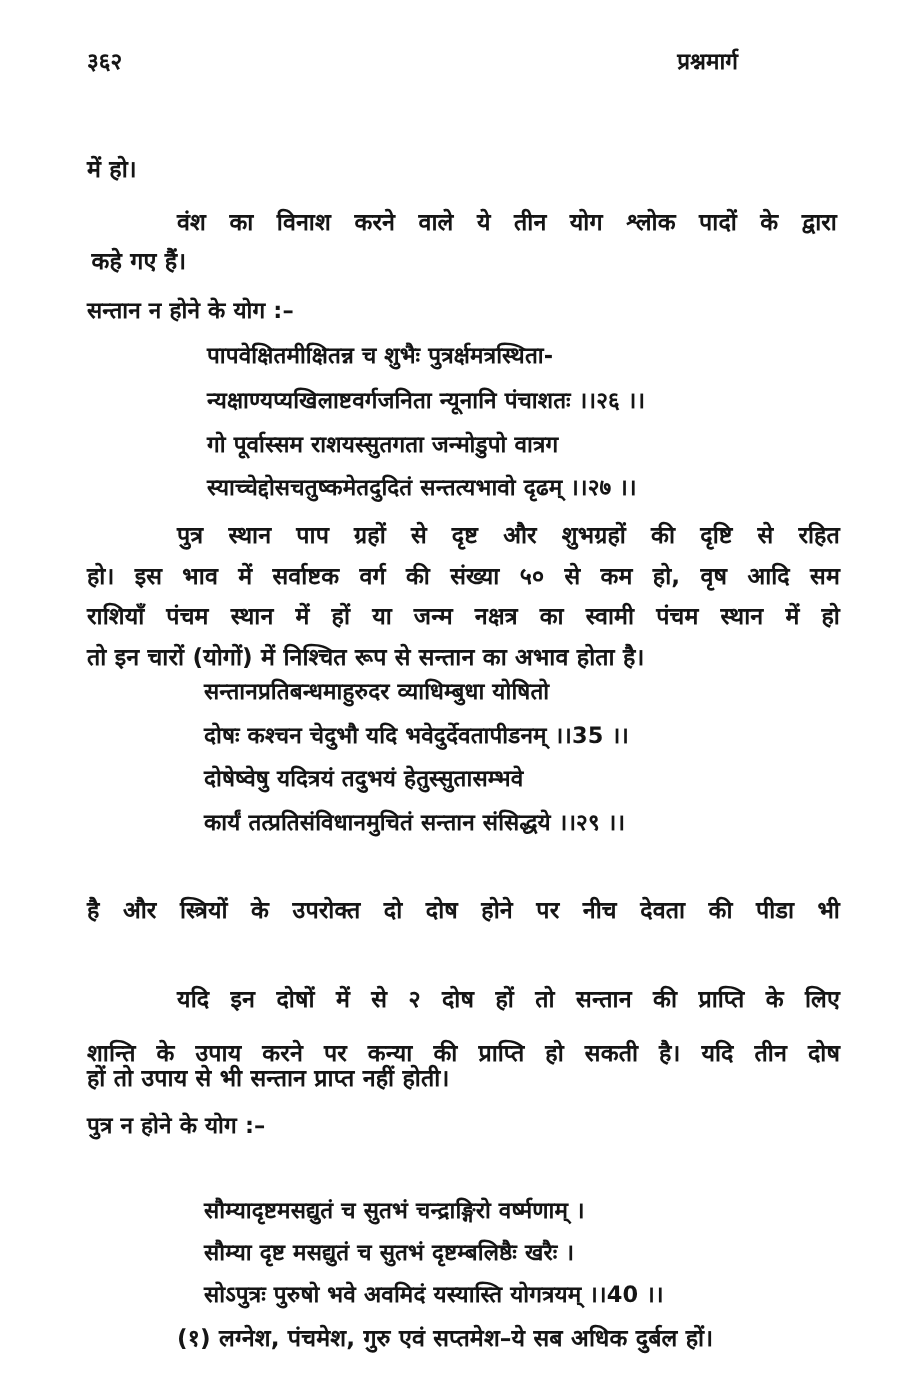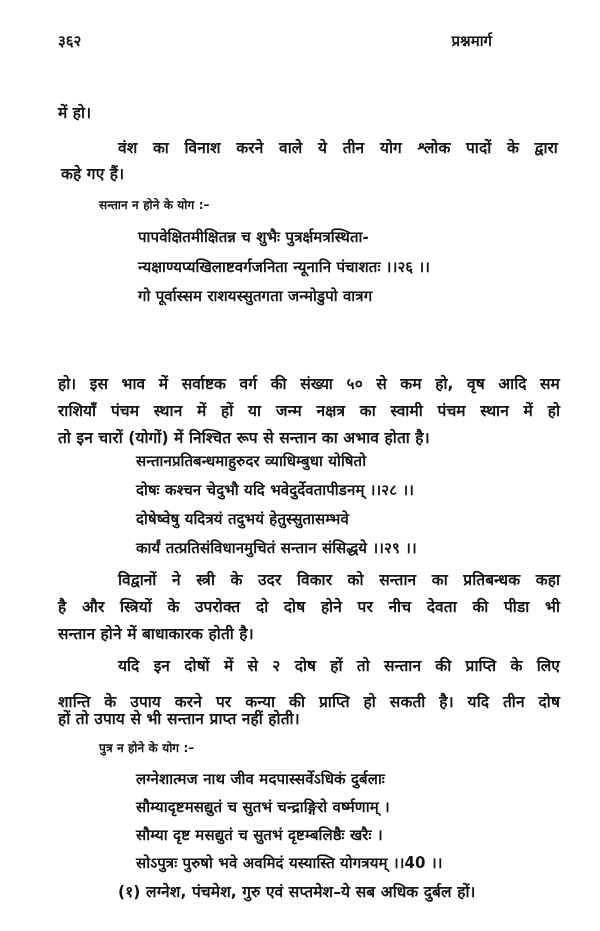--- a/index.html
+++ b/index.html
@@ -4,21 +4,21 @@
 <style>
   html, body { margin: 0; padding: 0; background: #ffffff; }
   body {
     width: 600px; height: 931px; position: relative; overflow: hidden;
     font-family: "DejaVu Sans", sans-serif; color: #151515;
   }
   .page { position: absolute; left: 0; top: 0; width: 528px; height: 931px; }
   .hdr-num { position: absolute; left: 58px; top: 30px; font-size: 15px; font-weight: bold; }
   .hdr-title { position: absolute; right: 36px; top: 30px; font-size: 15px; font-weight: bold; }
   .line { position: absolute; white-space: nowrap; font-size: 15.5px; font-weight: bold; letter-spacing: 0.1px; }
-  .heading { font-size: 12px; margin-left: 41px; }
+  .heading { font-size: 15px; }
   .verse { font-size: 15px; }
   .just { display: block; text-align: justify; text-align-last: justify; }
 </style>
 </head>
 <body>
 
 <div class="page">
 
   <div class="hdr-num">३६२</div>
   <div class="hdr-title">प्रश्नमार्ग</div>
@@ -28,52 +28,51 @@
   <div class="line" style="left:118px; top:136px; width:440px;">
     <span class="just">वंश का विनाश करने वाले ये तीन योग श्लोक पादों के द्वारा</span>
   </div>
   <div class="line" style="left:48px; top:162px;margin-left:13px;">कहे गए हैं।</div>
 
   <div class="line heading" style="left:58px; top:196px;">सन्तान न होने के योग :–</div>
 
   <div class="line verse" style="left:138px; top:226px;">पापवेक्षितमीक्षितन्न च शुभैः पुत्रर्क्षमत्रस्थिता-</div>
   <div class="line verse" style="left:138px; top:256px;">न्यक्षाण्यप्यखिलाष्टवर्गजनिता न्यूनानि पंचाशतः ।।२६ ।।</div>
   <div class="line verse" style="left:138px; top:285px;">गो पूर्वास्सम राशयस्सुतगता जन्मोडुपो वात्रग</div>
+  <div class="line verse" style="left:138px; top:314px;">स्याच्चेद्दोसचतुष्कमेतदुदितं सन्तत्यभावो दृढम् ।।२७ ।।</div>
 
+  <div class="line" style="left:118px; top:345px; width:442px;">
+    <span class="just">पुत्र स्थान पाप ग्रहों से दृष्ट और शुभग्रहों की दृष्टि से रहित</span>
+  </div>
   <div class="line" style="left:58px; top:372px; width:502px;">
     <span class="just">हो। इस भाव में सर्वाष्टक वर्ग की संख्या ५० से कम हो, वृष आदि सम</span>
   </div>
   <div class="line" style="left:58px; top:399px; width:502px;">
     <span class="just">राशियाँ पंचम स्थान में हों या जन्म नक्षत्र का स्वामी पंचम स्थान में हो</span>
   </div>
   <div class="line verse" style="left:136px; top:450px;">सन्तानप्रतिबन्धमाहुरुदर व्याधिम्बुधा योषितो</div>
 
   <div class="line" style="left:58px; top:426px;">तो इन चारों (योगों) में निश्चित रूप से सन्तान का अभाव होता है।</div>
-  <div class="line verse" style="left:136px; top:479px;">दोषः कश्चन चेदुभौ यदि भवेदुर्देवतापीडनम् ।।२८ ।।</div>
+  <div class="line verse" style="left:136px; top:479px;">दोषः कश्चन चेदुभौ यदि भवेदुर्देवतापीडनम् ।।35 ।।</div>
   <div class="line verse" style="left:136px; top:508px;">दोषेष्वेषु यदित्रयं तदुभयं हेतुस्सुतासम्भवे</div>
   <div class="line verse" style="left:136px; top:537px;">कार्यं तत्प्रतिसंविधानमुचितं सन्तान संसिद्धये ।।२९ ।।</div>
 
-  <div class="line" style="left:118px; top:568px; width:442px;">
-    <span class="just">विद्वानों ने स्त्री के उदर विकार को सन्तान का प्रतिबन्धक कहा</span>
-  </div>
   <div class="line" style="left:58px; top:595px; width:502px;">
     <span class="just">है और स्त्रियों के उपरोक्त दो दोष होने पर नीच देवता की पीडा भी</span>
   </div>
-  <div class="line" style="left:58px; top:622px;">सन्तान होने में बाधाकारक होती है।</div>
 
   <div class="line" style="left:118px; top:654px; width:442px;">
     <span class="just">यदि इन दोषों में से २ दोष हों तो सन्तान की प्राप्ति के लिए</span>
   </div>
   <div class="line" style="left:58px; top:680px; width:502px;margin-top:10px;">
     <span class="just">शान्ति के उपाय करने पर कन्या की प्राप्ति हो सकती है। यदि तीन दोष</span>
   </div>
   <div class="line" style="left:58px; top:707px;">हों तो उपाय से भी सन्तान प्राप्त नहीं होती।</div>
 
   <div class="line heading" style="left:58px; top:739px;">पुत्र न होने के योग :–</div>
 
-  <div class="line verse" style="left:136px; top:768px;">लग्नेशात्मज नाथ जीव मदपास्सर्वेऽधिकं दुर्बलाः</div>
   <div class="line verse" style="left:136px; top:796px;">सौम्यादृष्टमसद्युतं च सुतभं चन्द्राङ्गिरो वर्ष्मणाम् ।</div>
   <div class="line verse" style="left:136px; top:824px;">सौम्या दृष्ट मसद्युतं च सुतभं दृष्टम्बलिष्ठैः खरैः ।</div>
   <div class="line verse" style="left:136px; top:852px;">सोऽपुत्रः पुरुषो भवे अवमिदं यस्यास्ति योगत्रयम् ।।40 ।।</div>
 
   <div class="line" style="left:118px; top:880px;">(१) लग्नेश, पंचमेश, गुरु एवं सप्तमेश–ये सब अधिक दुर्बल हों।</div>
 
 </div>
 
 </body></html>

